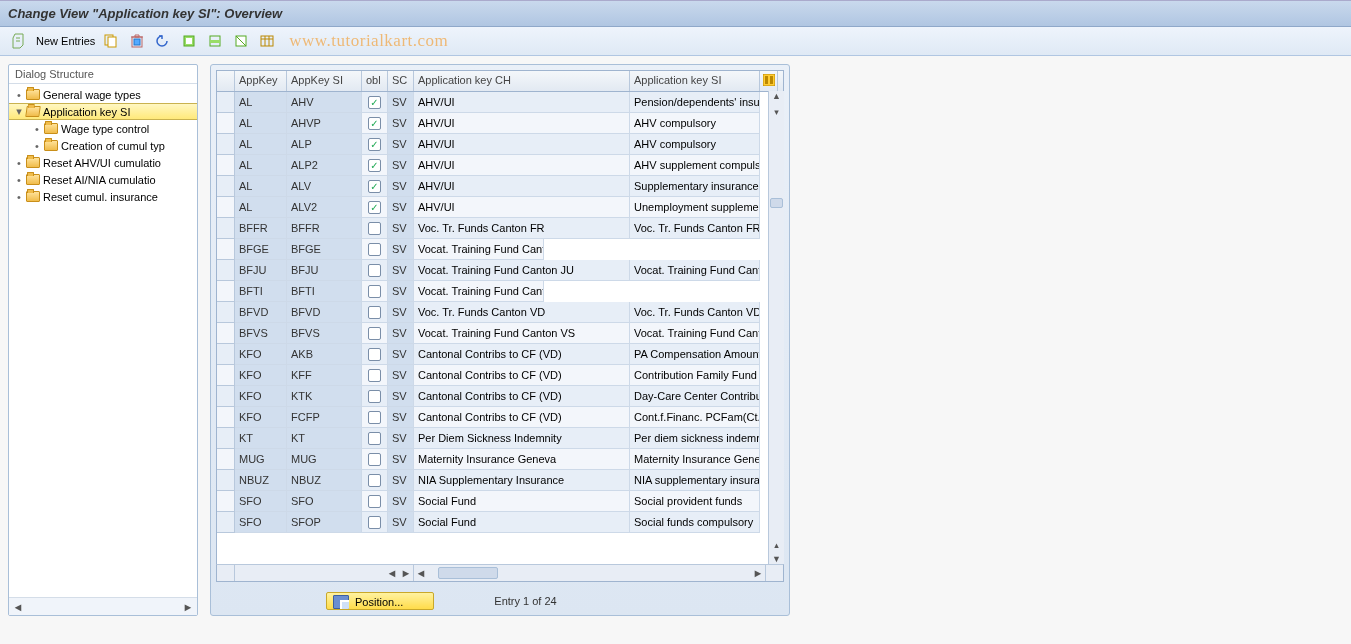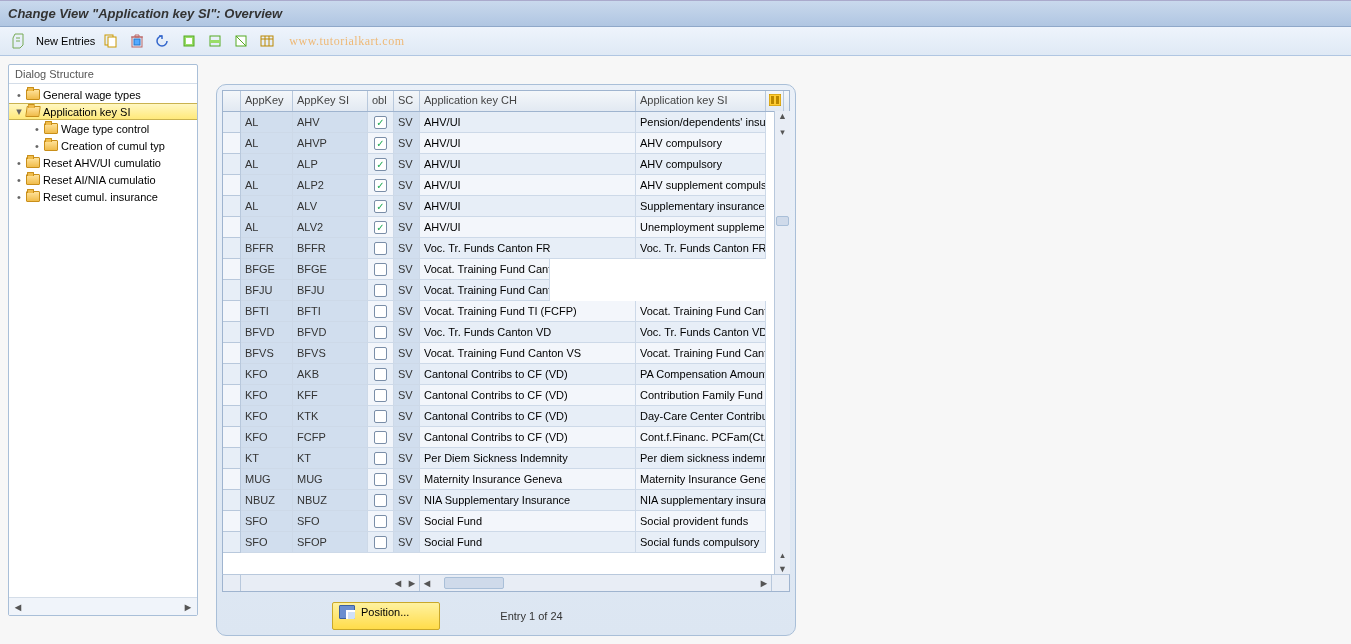--- a/index.html
+++ b/index.html
@@ -26,23 +26,23 @@
       gap: 6px;
       position: relative;
     }
     .toolbar .tbtn {
       width: 20px; height: 20px;
       display: inline-flex; align-items: center; justify-content: center;
       cursor: pointer;
       border-radius: 2px;
     }
     .toolbar .tlabel { margin-left: 2px; cursor: pointer; }
-    .watermark { color: #f0b060; opacity: .85; font-size: 12px; letter-spacing: .5px; margin-left: 6px; font-family: Georgia, serif; }
-    
-    .content { display: flex; padding: 8px; gap: 18px; height: 560px; }
+    .watermark { color: #f0b060; opacity: .85; font-size: 17px; letter-spacing: .5px; margin-left: 6px; font-family: Georgia, serif; }
+    
+    .content { display: flex; padding: 8px; gap: 12px; height: 560px; }
     
     
     .tree-panel {
       width: 190px; height: 552px;
       background: #fff;
       border: 1px solid #a9bfd8;
       border-radius: 2px;
       display: flex; flex-direction: column;
       position: relative;
     }
@@ -55,21 +55,21 @@
     
     .folder-closed { width:14px; height:11px; background: linear-gradient(#ffe29a, #f0bc4b); border:1px solid #c98f1a; border-radius:1px; position: relative; }
     .folder-closed::before { content:''; position:absolute; top:-3px; left:0; width:5px; height:3px; background:#f0bc4b; border:1px solid #c98f1a; border-bottom:none; border-radius:1px 1px 0 0;}
     .folder-open { width:14px; height:11px; background: linear-gradient(#ffe29a, #f0bc4b); border:1px solid #c98f1a; border-radius:1px; transform: skewX(-8deg); position: relative;}
     .folder-open::before { content:''; position:absolute; top:-3px; left:0; width:5px; height:3px; background:#f0bc4b; border:1px solid #c98f1a; border-bottom:none; transform: skewX(8deg); border-radius:1px 1px 0 0;}
     
     .tree-hscroll { height: 18px; border-top: 1px solid #d4dde8; display:flex; align-items:center; justify-content: space-between; padding: 0 2px; background:#f0f4fa;}
     .tree-hscroll .arrow { width:14px; height:14px; display:flex; align-items:center; justify-content:center; color:#555; cursor:pointer;}
     
     
-    .table-panel { flex: 1; max-width: 580px; height: 552px; border: 1px solid #a9bfd8; border-radius: 10px; background: linear-gradient(#eaf0f8,#dce6f2); padding: 5px; display:flex; flex-direction:column;margin-top:20px; }
+    .table-panel { flex: 1; max-width: 580px; height: 552px; border: 1px solid #a9bfd8; border-radius: 3px; background: linear-gradient(#eaf0f8,#dce6f2); padding: 5px; display:flex; flex-direction:column; }
     .grid-wrap { position:relative; display:flex; flex-direction:column; height: 100%; }
     .grid-head { display:flex; background: linear-gradient(#f4f7fa,#e2e9f2); border:1px solid #9fb4cf; }
     .grid-head .hc { border-right: 1px solid #b8c8dc; padding: 3px 4px; color:#444; font-weight: normal; overflow:hidden; white-space:nowrap; cursor:pointer;}
     .grid-head .hc.sel-col { width:18px; padding:0; cursor:default;}
     .grid-head .cfg { width:18px; padding:3px 0; text-align:center; cursor:pointer;}
     
     .grid-body { flex:1; overflow:hidden; border-left:1px solid #9fb4cf; border-right:1px solid #9fb4cf; position:relative; background:#fff;}
     .grid-row { display:flex; height: 21px; align-items:center; }
     .grid-row:nth-child(odd) .cell, .grid-row:nth-child(odd) .rsel { background:#e7eef7;}
     .grid-row:nth-child(even) .cell, .grid-row:nth-child(even) .rsel { background:#f3f6fb;}
@@ -87,21 +87,21 @@
     .vsb .sbtn { position:absolute; left:0; right:0; font-size:9px; color:#555; text-align:center; cursor:pointer;}
     
     .grid-hscroll { height:18px; display:flex; border:1px solid #9fb4cf; border-top:1px solid #b8c8dc; background:#e8edf5; }
     .grid-hscroll .spacer { width:18px; border-right:1px solid #b8c8dc;}
     .grid-hscroll .seg { display:flex; align-items:center; }
     .grid-hscroll .arrow { width:14px; height:14px; display:flex; align-items:center; justify-content:center; color:#555; cursor:pointer;}
     .grid-hscroll .track { position:relative; background:#e8edf5;}
     .grid-hscroll .thumb { position:absolute; top:2px; bottom:2px; left:10px; width:60px; background:#cfdaea; border:1px solid #a9bfd8; border-radius:2px; cursor:pointer;}
     
     .footer { display:flex; align-items:center; gap: 60px; padding: 10px 0 0 310px; }
-    .pos-btn { display:inline-flex; align-items:center; background: linear-gradient(#fff2a0,#ffdc4a); border:1px solid #c9a82a; border-radius:2px; padding: 2px 30px 10px 6px; cursor:pointer; gap:6px; }
+    .pos-btn { display:inline-flex; align-items:center; background: linear-gradient(#fff2a0,#ffdc4a); border:1px solid #c9a82a; border-radius:2px; padding: 2px 30px 0 6px; cursor:pointer; gap:6px; }
     .pos-btn .icon { width:16px; height:14px; background:#6b8ecf; border:1px solid #3c5f9f; border-radius:1px; display:flex; align-items:center; justify-content:center; position:relative;}
     .pos-btn .icon::after { content:''; position:absolute; width:7px; height:7px; background:#cfe0f8; border-radius:0 0 1px 0; right:-1px; bottom:-1px; border-top:2px solid #fff; border-left:2px solid #fff;}
     .entry-txt { color:#333; }
     
     
     .w-ak  { width: 52px; min-width:52px; }
     .w-asi { width: 75px; min-width:75px; }
     .w-obl { width: 26px; min-width:26px; }
     .w-sc  { width: 26px; min-width:26px; }
     .w-ch  { width: 216px; min-width:216px; }
@@ -336,31 +336,31 @@
               <div class="cell w-si">Vocat. Training Fund Cant</div>
             </div>
             <div class="grid-row locked">
               <div class="rsel"></div>
               <div class="cell k w-ak">BFJU</div>
               <div class="cell k w-asi">BFJU</div>
               <div class="cell chk w-obl">
                 <span class="chkbox"></span>
               </div>
               <div class="cell k w-sc">SV</div>
+              <div class="cell w-ch">Vocat. Training Fund Canton JU</div>
               <div class="cell w-si">Vocat. Training Fund Cant</div>
             </div>
             <div class="grid-row locked">
               <div class="rsel"></div>
               <div class="cell k w-ak">BFTI</div>
               <div class="cell k w-asi">BFTI</div>
               <div class="cell chk w-obl">
                 <span class="chkbox"></span>
               </div>
               <div class="cell k w-sc">SV</div>
-              <div class="cell w-ch">Vocat. Training Fund TI (FCFP)</div>
               <div class="cell w-si">Vocat. Training Fund Cant</div>
             </div>
             <div class="grid-row locked">
               <div class="rsel"></div>
               <div class="cell k w-ak">BFVD</div>
               <div class="cell k w-asi">BFVD</div>
               <div class="cell chk w-obl">
                 <span class="chkbox"></span>
               </div>
               <div class="cell k w-sc">SV</div>

